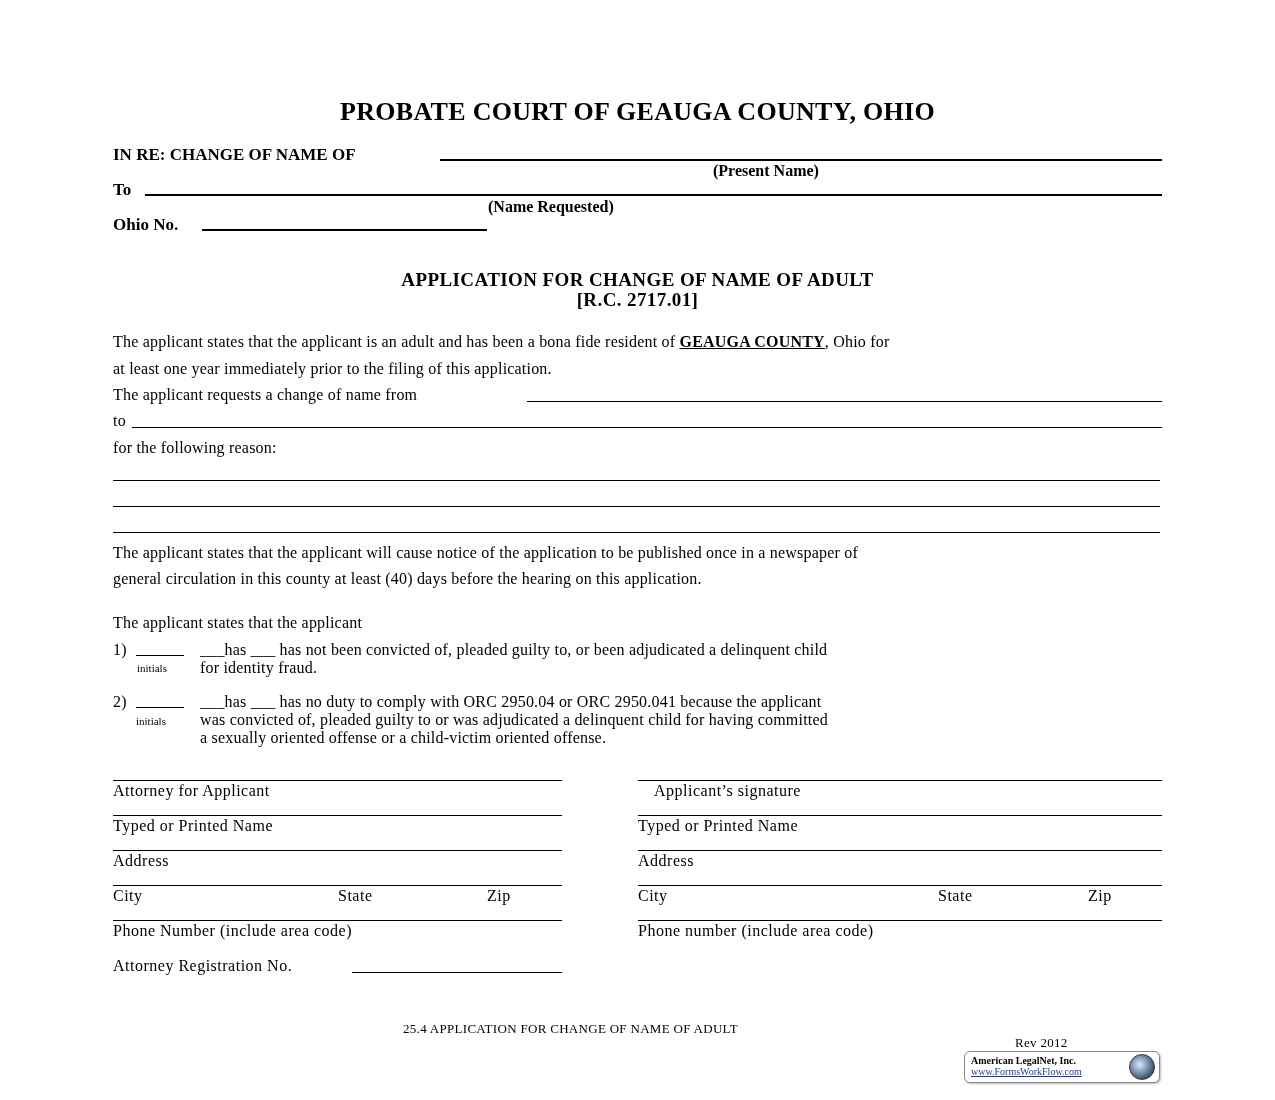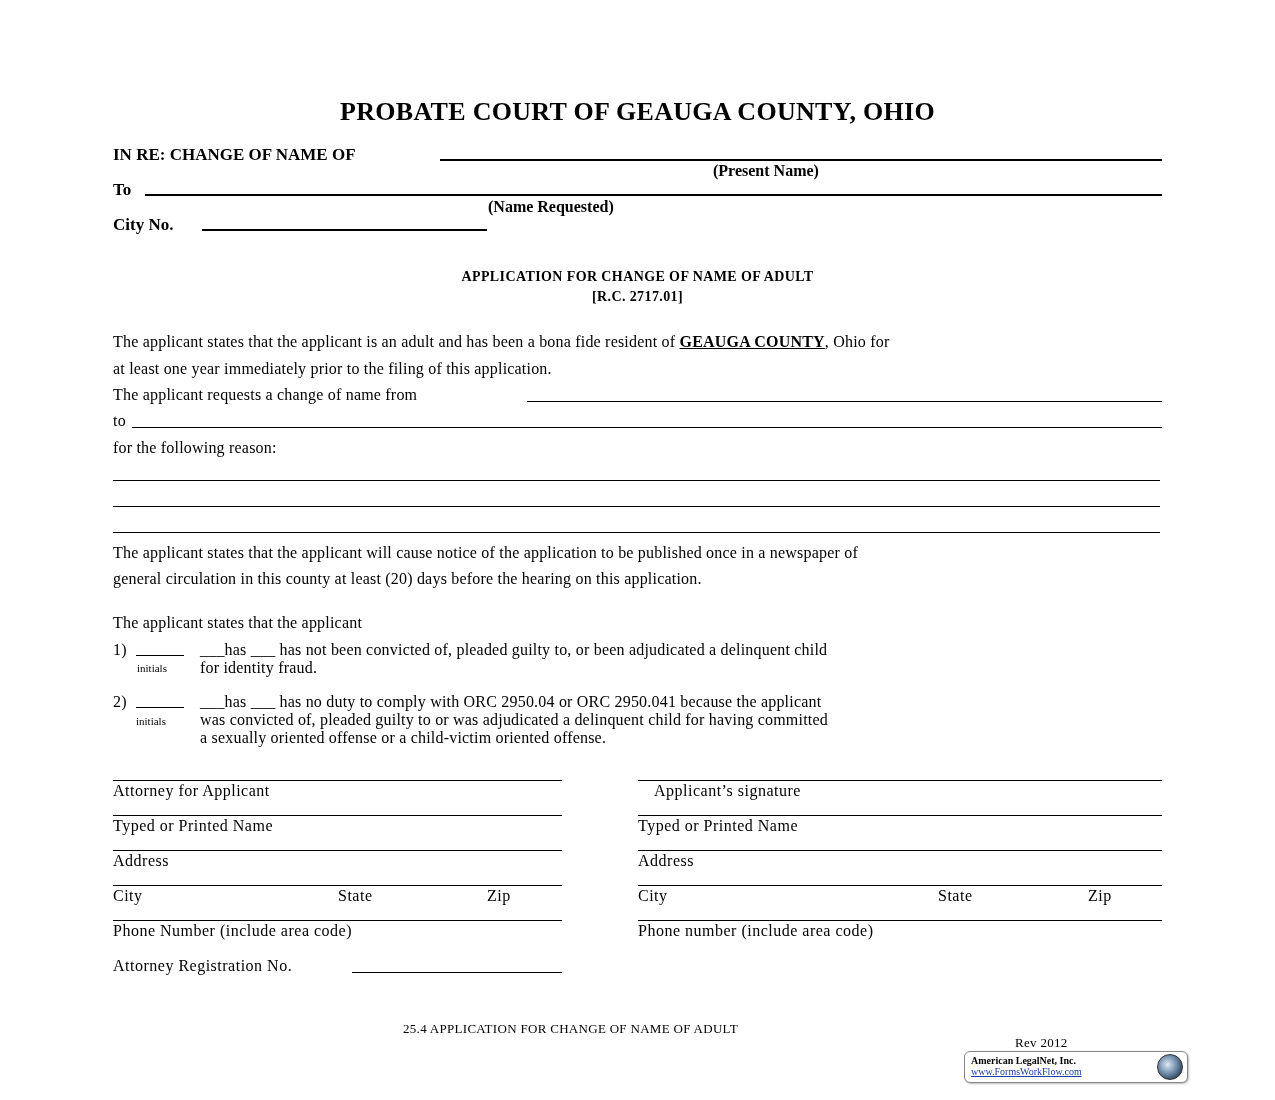--- a/index.html
+++ b/index.html
@@ -3,45 +3,45 @@
 <meta charset="utf-8">
 <style>
   html, body { margin:0; padding:0; background:#ffffff; }
   body { width:1275px; height:1100px; position:relative; overflow:hidden; color:#000; font-family:"Liberation Serif","DejaVu Serif",serif; }
   .abs { position:absolute; white-space:nowrap; }
   .title { left:0; width:1275px; text-align:center; top:97px; font-size:26px; font-weight:bold; letter-spacing:0.3px; }
   .hdr { font-size:17px; font-weight:bold; }
   .line { position:absolute; border-bottom:2px solid #000; height:0; }
   .thin { position:absolute; border-bottom:1px solid #000; height:0; }
   .cap { font-size:16px; font-weight:bold; }
-  .apptitle { left:0; width:1275px; text-align:center; font-size:14px; font-weight:bold; letter-spacing:0.4px; }
+  .apptitle { left:0; width:1275px; text-align:center; font-size:19px; font-weight:bold; letter-spacing:0.4px; }
   .body { font-size:16px; letter-spacing:0.2px; }
   .u { text-decoration:underline; font-weight:bold; }
   .small { font-size:11px; }
   .sig { font-size:16px; letter-spacing:0.5px; }
   .foot { font-size:13px; letter-spacing:0.3px; }
-  .logo { position:absolute; left:964px; top:1051px; width:194px; height:30px; border:1px solid #888; border-radius:6px; background:#fff; box-shadow:1px 1px 2px #bbb;padding-left:28px; }
+  .logo { position:absolute; left:964px; top:1051px; width:194px; height:30px; border:1px solid #888; border-radius:6px; background:#fff; box-shadow:1px 1px 2px #bbb; }
   .logo-name { position:absolute; left:6px; top:3px; font-size:10px; font-weight:bold; font-family:"Liberation Serif",serif; }
   .logo-url { position:absolute; left:6px; top:14px; font-size:10px; color:#1a3ea8; text-decoration:underline; font-family:"Liberation Serif",serif; }
   .globe { position:absolute; right:4px; top:2px; width:24px; height:24px; border-radius:50%; background:radial-gradient(circle at 40% 40%, #dfe9f5 0%, #6f8cab 45%, #2c3e52 80%); border:1px solid #333; }
 </style>
 </head>
 <body>
 
 <div class="abs title">PROBATE COURT OF GEAUGA COUNTY, OHIO</div>
 
 <div class="abs hdr" style="left:113px; top:145px;">IN RE: CHANGE OF NAME OF</div>
 <div class="line" style="left:440px; top:159px; width:722px;"></div>
 <div class="abs cap" style="left:713px; top:162px;">(Present Name)</div>
 
 <div class="abs hdr" style="left:113px; top:180px;">To</div>
 <div class="line" style="left:145px; top:194px; width:1017px;"></div>
 <div class="abs cap" style="left:488px; top:198px;">(Name Requested)</div>
 
-<div class="abs hdr" style="left:113px; top:215px;">City No.</div>
+<div class="abs hdr" style="left:113px; top:215px;">Ohio No.</div>
 <div class="line" style="left:202px; top:229px; width:285px;"></div>
 
 <div class="abs apptitle" style="top:269px;">APPLICATION FOR CHANGE OF NAME OF ADULT</div>
 <div class="abs apptitle" style="top:289px;">[R.C. 2717.01]</div>
 
 <div class="abs body" style="left:113px; top:333px;">
   <span>The applicant states that the applicant is an adult and has been a bona fide resident of</span>
   <span class="u">GEAUGA COUNTY</span><span>, Ohio for</span>
 </div>
 <div class="abs body" style="left:113px; top:360px;">at least one year immediately prior to the filing of this application.</div>
@@ -51,21 +51,21 @@
 
 <div class="abs body" style="left:113px; top:412px;">to</div>
 <div class="thin" style="left:132px; top:427px; width:1030px;"></div>
 
 <div class="abs body" style="left:113px; top:439px;">for the following reason:</div>
 <div class="thin" style="left:113px; top:480px; width:1047px;"></div>
 <div class="thin" style="left:113px; top:506px; width:1047px;"></div>
 <div class="thin" style="left:113px; top:532px; width:1047px;"></div>
 
 <div class="abs body" style="left:113px; top:544px;">The applicant states that the applicant will cause notice of the application to be published once in a newspaper of</div>
-<div class="abs body" style="left:113px; top:570px;">general circulation in this county at least (20) days before the hearing on this application.</div>
+<div class="abs body" style="left:113px; top:570px;">general circulation in this county at least (40) days before the hearing on this application.</div>
 
 <div class="abs body" style="left:113px; top:614px;">The applicant states that the applicant</div>
 
 <div class="abs body" style="left:113px; top:641px;">1)</div>
 <div class="thin" style="left:136px; top:655px; width:48px;"></div>
 <div class="abs small" style="left:137px; top:662px;">initials</div>
 <div class="abs body" style="left:200px; top:641px;">___has ___ has not been convicted of, pleaded guilty to, or been adjudicated a delinquent child</div>
 <div class="abs body" style="left:200px; top:659px;">for identity fraud.</div>
 
 <div class="abs body" style="left:113px; top:693px;">2)</div>

